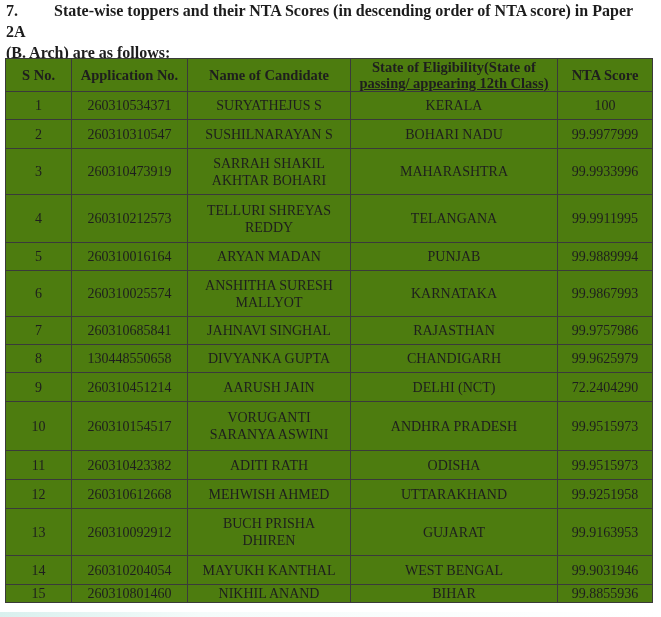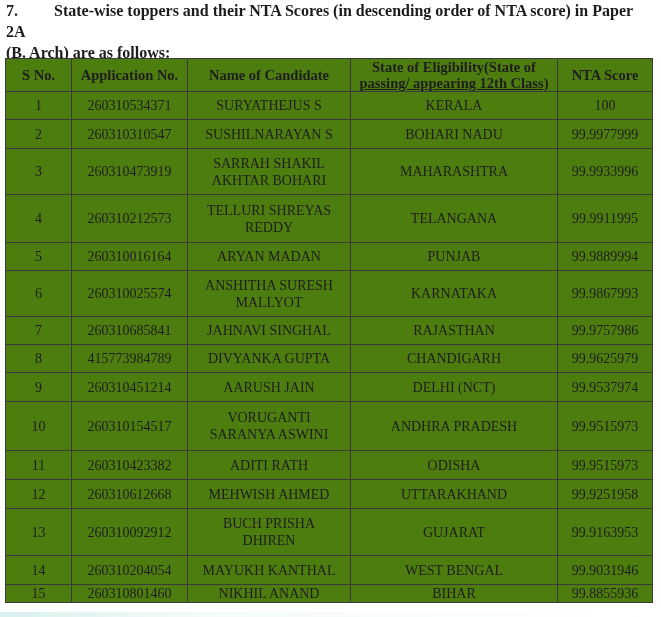--- a/index.html
+++ b/index.html
@@ -161,35 +161,35 @@
         <td>7</td>
         <td>260310685841</td>
         <td class="name-cell">
           <span>JAHNAVI SINGHAL</span>
         </td>
         <td>RAJASTHAN</td>
         <td>99.9757986</td>
       </tr>
       <tr style="height: 28px;">
         <td>8</td>
-        <td>415773984789</td>
+        <td>130448550658</td>
         <td class="name-cell">
           <span>DIVYANKA GUPTA</span>
         </td>
         <td>CHANDIGARH</td>
         <td>99.9625979</td>
       </tr>
       <tr style="height: 29px;">
         <td>9</td>
         <td>260310451214</td>
         <td class="name-cell">
           <span>AARUSH JAIN</span>
         </td>
         <td>DELHI (NCT)</td>
-        <td>99.9537974</td>
+        <td>72.2404290</td>
       </tr>
       <tr style="height: 49px;">
         <td>10</td>
         <td>260310154517</td>
         <td class="name-cell">
           <span>VORUGANTI</span>
           <span>SARANYA ASWINI</span>
         </td>
         <td>ANDHRA PRADESH</td>
         <td>99.9515973</td>

